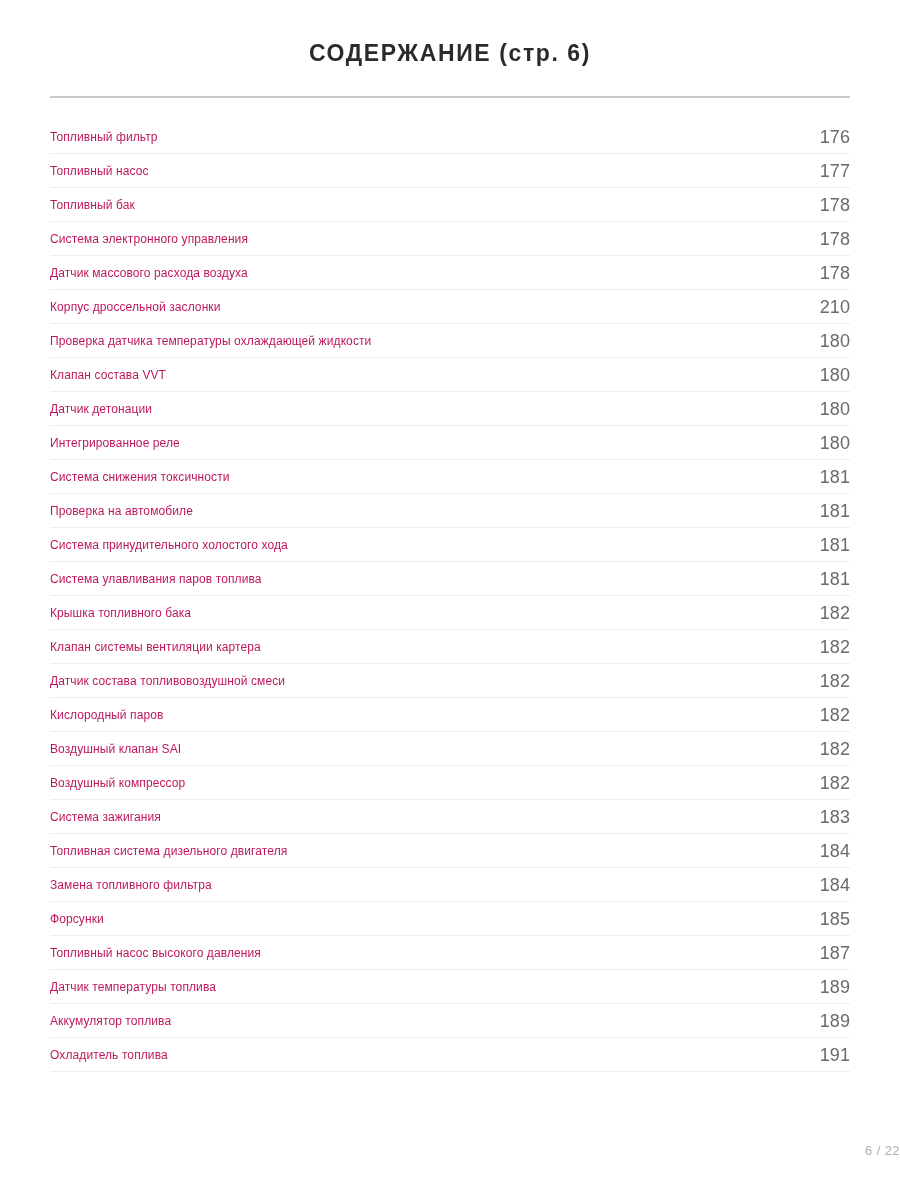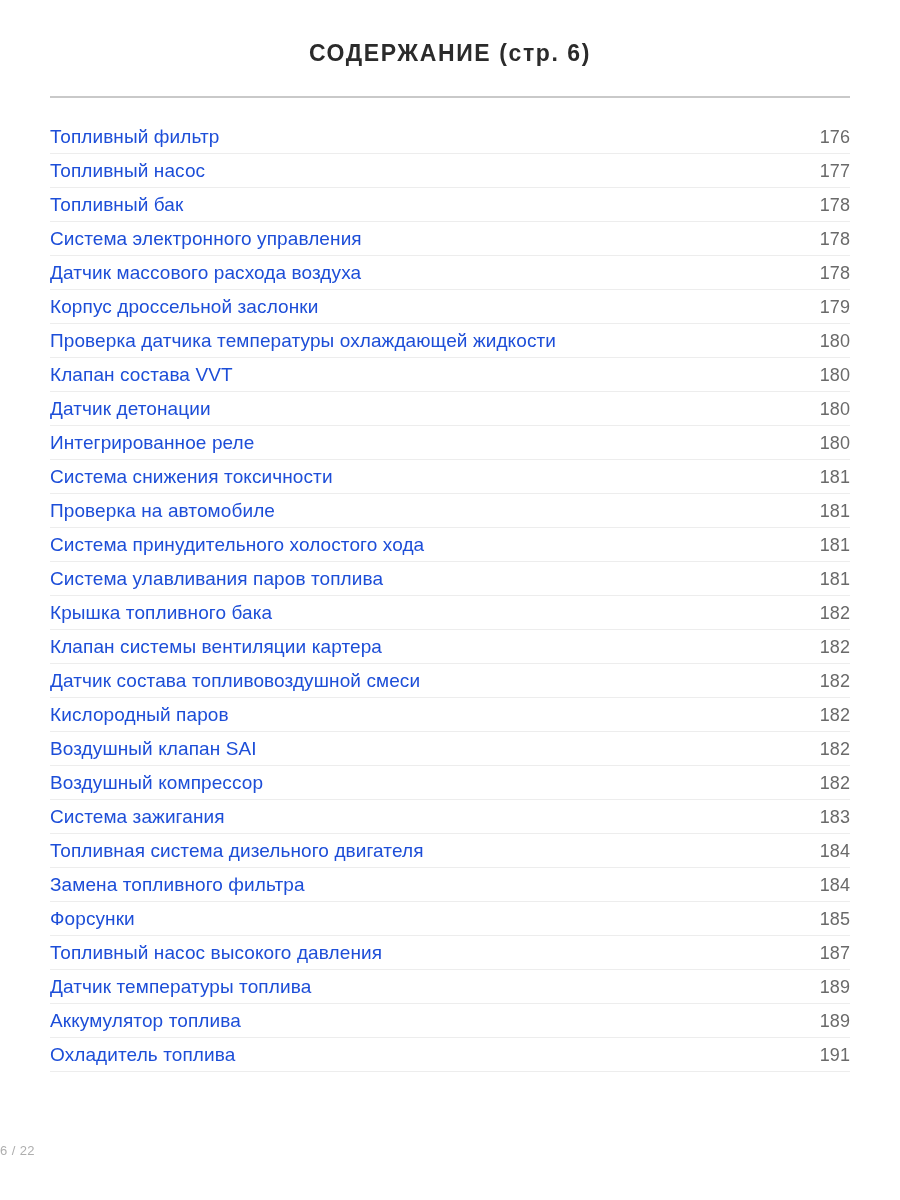--- a/index.html
+++ b/index.html
@@ -57,43 +57,43 @@
   .toc-row {
     position: relative;
     height: 34px;
     display: flex;
     align-items: center;
     justify-content: space-between;
     border-bottom: 1px solid #ededed;
     box-sizing: border-box;
   }
   .toc-row .entry-title {
-    font-size: 19px;
-    color: #1d4ed8;
+    font-size: 12px;
+    color: #be185d;
     line-height: 20px;
     white-space: nowrap;
     letter-spacing: 0.1px;
   }
   .toc-row .entry-page {
     font-size: 18px;
     color: #6a6a6a;
     line-height: 20px;
     text-align: right;
     white-space: nowrap;
     min-width: 34px;
     letter-spacing: 0.1px;
   }
 
   
   .page-footer {
     position: absolute;
     top: 1142px;
     left: 0;
     width: 900px;
-    text-align: left;
+    text-align: right;
     font-size: 13px;
     color: #aeaeae;
     line-height: 18px;
     letter-spacing: 0.4px;
     white-space: nowrap;
   }
 </style>
 </head>
 <body>
 
@@ -119,21 +119,21 @@
       <div class="toc-row">
         <span class="entry-title">Система электронного управления</span>
         <span class="entry-page">178</span>
       </div>
       <div class="toc-row">
         <span class="entry-title">Датчик массового расхода воздуха</span>
         <span class="entry-page">178</span>
       </div>
       <div class="toc-row">
         <span class="entry-title">Корпус дроссельной заслонки</span>
-        <span class="entry-page">179</span>
+        <span class="entry-page">210</span>
       </div>
       <div class="toc-row">
         <span class="entry-title">Проверка датчика температуры охлаждающей жидкости</span>
         <span class="entry-page">180</span>
       </div>
       <div class="toc-row">
         <span class="entry-title">Клапан состава VVT</span>
         <span class="entry-page">180</span>
       </div>
       <div class="toc-row">

